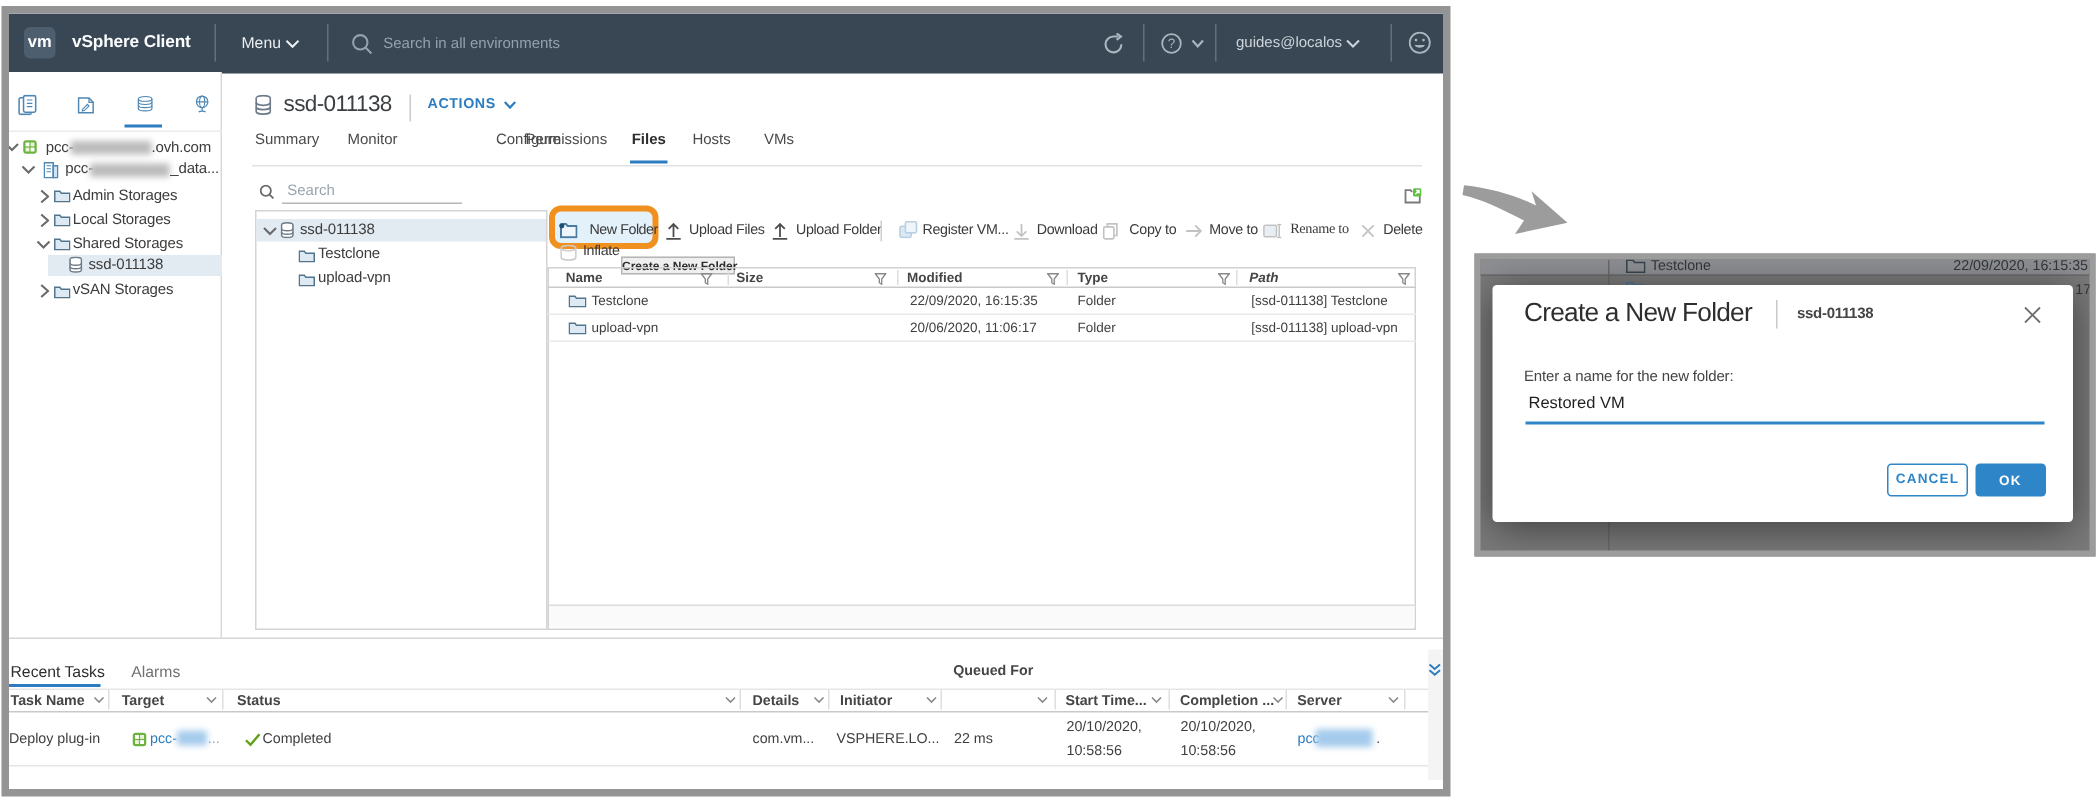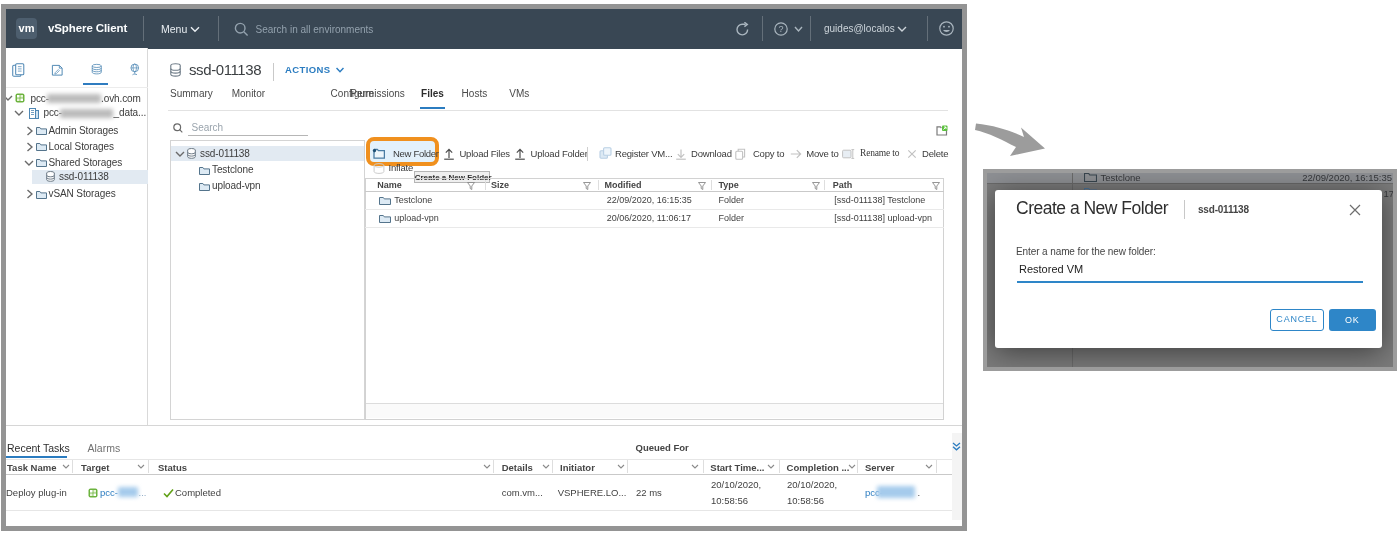--- a/index.html
+++ b/index.html
@@ -19,21 +19,21 @@
   
   .tab { position:absolute; font-size:10px; color:#4a4a4a; white-space:nowrap; }
   .cell { position:absolute; font-size:9px; color:#3f3f3f; white-space:nowrap; }
   .hcell { position:absolute; font-size:9px; font-weight:bold; color:#454545; white-space:nowrap; }
   .gray { color:#c2c2c2; }
   .tbtn { position:absolute; font-size:9.5px; color:#3a3a3a; white-space:nowrap; letter-spacing:-0.2px; }
   .tcell { position:absolute; font-size:9.5px; color:#3f3f3f; white-space:nowrap; }
   
   #inset { position:absolute; left:983px; top:169px; width:414px; height:202px; border:4px solid #9c9c9c; background:#7b7b7b; overflow:hidden; }
   #dlg { position:absolute; left:8px; top:17px; width:387px; height:158px; background:#fff; border-radius:3px; box-shadow:0 4px 28px rgba(0,0,0,0.5); }
-  .btn { position:absolute; border-radius:3px; font-size:9px; font-weight:normal; letter-spacing:0.8px; text-align:center;margin-left:12px; }
+  .btn { position:absolute; border-radius:3px; font-size:9px; font-weight:bold; letter-spacing:0.8px; text-align:center; }
 </style>
 </head>
 <body>
 <div id="shot">
 
   <div id="hdr">
     <div id="vmbox">vm</div>
     <div class="htxt" style="left:42px; top:13px; font-size:11.5px; font-weight:bold; letter-spacing:-0.1px; color:#fbfdfe;">vSphere Client</div>
     <div class="hdiv" style="left:137px;"></div>
     <div class="htxt" style="left:155px; top:14px;">Menu</div>
@@ -259,21 +259,21 @@
       <path d="M1.1 2.4 v6.2 c0 1 2.2 1.8 4.9 1.8 s4.9-0.8 4.9-1.8 v-6.2" stroke="#cccccc" stroke-width="1" fill="none"></path>
     </svg>
   <div class="tbtn gray" style="left:382.6px; top:152.8px;">Inflate</div>
   <div class="abs" style="left:407.7px; top:161.9px; width:76px; height:12px; background:#efefef; border:1px solid #b5b5b5; font-size:8px; font-weight:bold; color:#2e2e2e; text-align:center; line-height:11px; white-space:nowrap;">Create a New Folder</div>
 
   <div class="abs" style="left:359.2px; top:169px; width:578.4px; height:242px; border:1px solid #d2d2d2;"></div>
   <div class="hcell" style="left:371.2px; top:170.5px;">Name</div>
   <div class="hcell" style="left:484.9px; top:170.5px;">Size</div>
   <div class="hcell" style="left:598.6px; top:170.5px;">Modified</div>
   <div class="hcell" style="left:712.4px; top:170.5px;">Type</div>
-  <div class="hcell" style="left:826.8px; top:170.5px;">Path</div>
+  <div class="hcell" style="left:826.8px; top:170.5px;font-style:italic;">Path</div>
   <svg class="abs" style="left:461px; top:172.5px;" width="8" height="8" viewBox="0 0 8 8">
       <path d="M0.5 0.5 h7 L4.8 4 v3.5 l-1.6-1 V4 Z" fill="none" stroke="#8a8a8a" stroke-width="0.9"></path>
     </svg>
   <svg class="abs" style="left:577px; top:172.5px;" width="8" height="8" viewBox="0 0 8 8">
       <path d="M0.5 0.5 h7 L4.8 4 v3.5 l-1.6-1 V4 Z" fill="none" stroke="#8a8a8a" stroke-width="0.9"></path>
     </svg>
   <svg class="abs" style="left:692px; top:172.5px;" width="8" height="8" viewBox="0 0 8 8">
       <path d="M0.5 0.5 h7 L4.8 4 v3.5 l-1.6-1 V4 Z" fill="none" stroke="#8a8a8a" stroke-width="0.9"></path>
     </svg>
   <svg class="abs" style="left:806px; top:172.5px;" width="8" height="8" viewBox="0 0 8 8">

